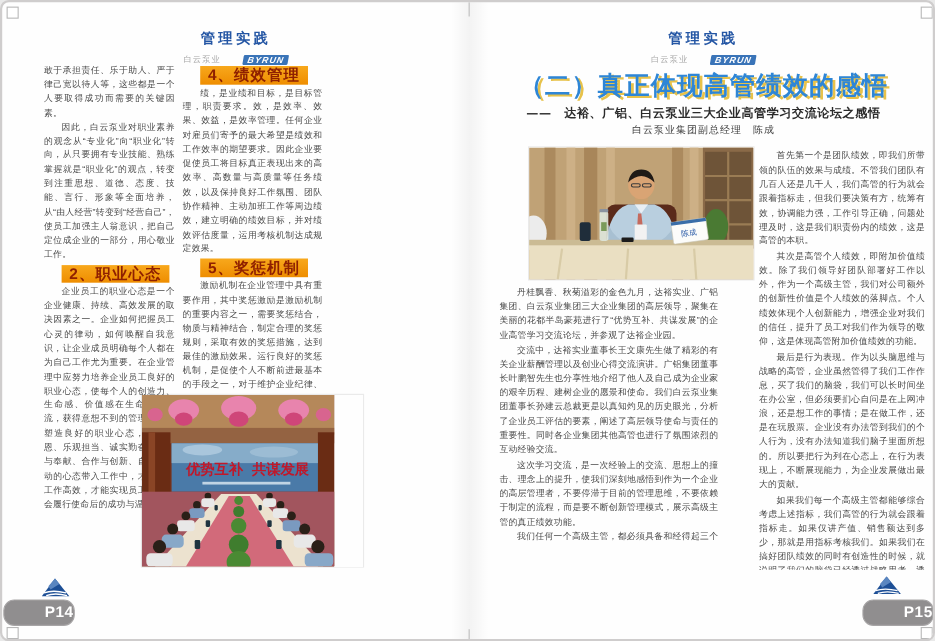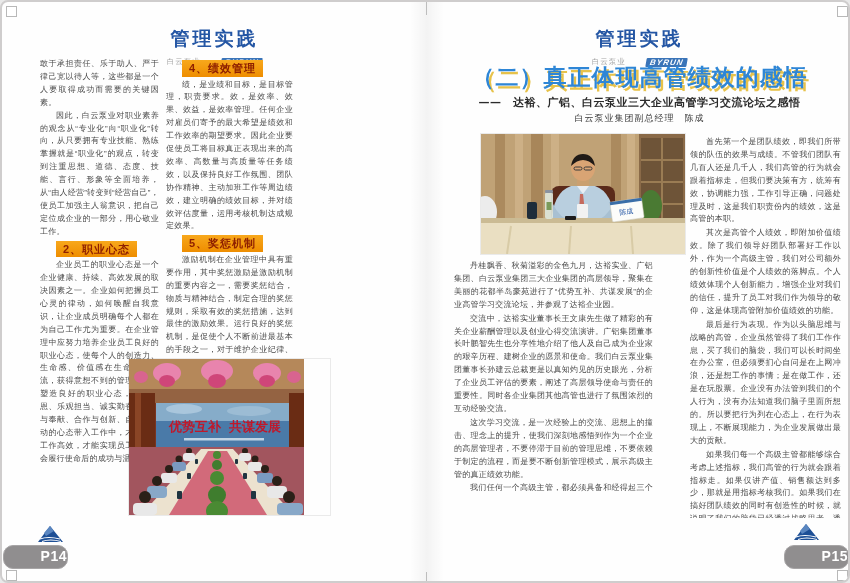--- a/index.html
+++ b/index.html
@@ -14,33 +14,33 @@
   .mark.tl{left:4px;top:4px}.mark.bl{left:4px;top:568px}
   .mark.tr{left:835px;top:4px}.mark.br{left:835px;top:568px}
   .tick{position:absolute;width:1px;background:#bdbdbd;}
   .tick.top{left:424px;top:0;height:13px}.tick.bot{left:424px;top:570px;height:13px}
 
   .page{position:absolute;top:0;width:425px;height:583px;}
   .page.left{left:0}.page.right{left:425px}
 
   
   .mag-head{position:absolute;top:26px;left:0;width:100%;text-align:center;line-height:1.15;}
-  .mag-head .t{font-size:19px;font-weight:bold;letter-spacing:3px;color:#2456a4;}
+  .mag-head .t{font-size:13px;font-weight:bold;letter-spacing:3px;color:#2456a4;}
   .brandline{display:inline-flex;align-items:center;gap:20px;margin-top:1px;}
   .brandline .b{font-size:7.5px;color:#a6a6a6;letter-spacing:1px;}
   .byrun{display:inline-block;background:#3a74b8;color:#fff;font-style:italic;font-weight:bold;
     font-size:8px;padding:0 4px;transform:skewX(-10deg);letter-spacing:1px;border-radius:1px;}
 
   
   .col{position:absolute;text-align:justify;overflow:hidden;}
   .col p{margin:0;font-size:8px;line-height:12.9px;letter-spacing:0.25px;text-indent:2em;}
   .col p.noindent{text-indent:0;}
   .ohead-wrap{margin:2px 0 2px 16px;line-height:14px;}
   .ohead{display:inline-block;background:linear-gradient(180deg,#f8a81c,#ee8d00);
-    color:#8f2000;font-weight:bold;font-size:11px;padding:1px 7px 1.5px;letter-spacing:1px;}
+    color:#8f2000;font-weight:bold;font-size:14px;padding:1px 7px 1.5px;letter-spacing:1px;}
   .col1{left:38px;top:56px;width:119px;height:456px;}
   .col2{left:164px;top:56px;width:127px;height:296px;}
   .wrap-spacer{float:right;width:36px;height:150px;}
 
   
   .photo{position:absolute;display:block;margin:0;padding:0;box-shadow:0 0 0 1px rgba(0,0,0,0.08);}
   .photo svg{display:block;}
   .photo1{left:127px;top:357px;width:201px;height:156px;}
   .photo2{left:479px;top:132px;width:204px;height:120px;}
 

